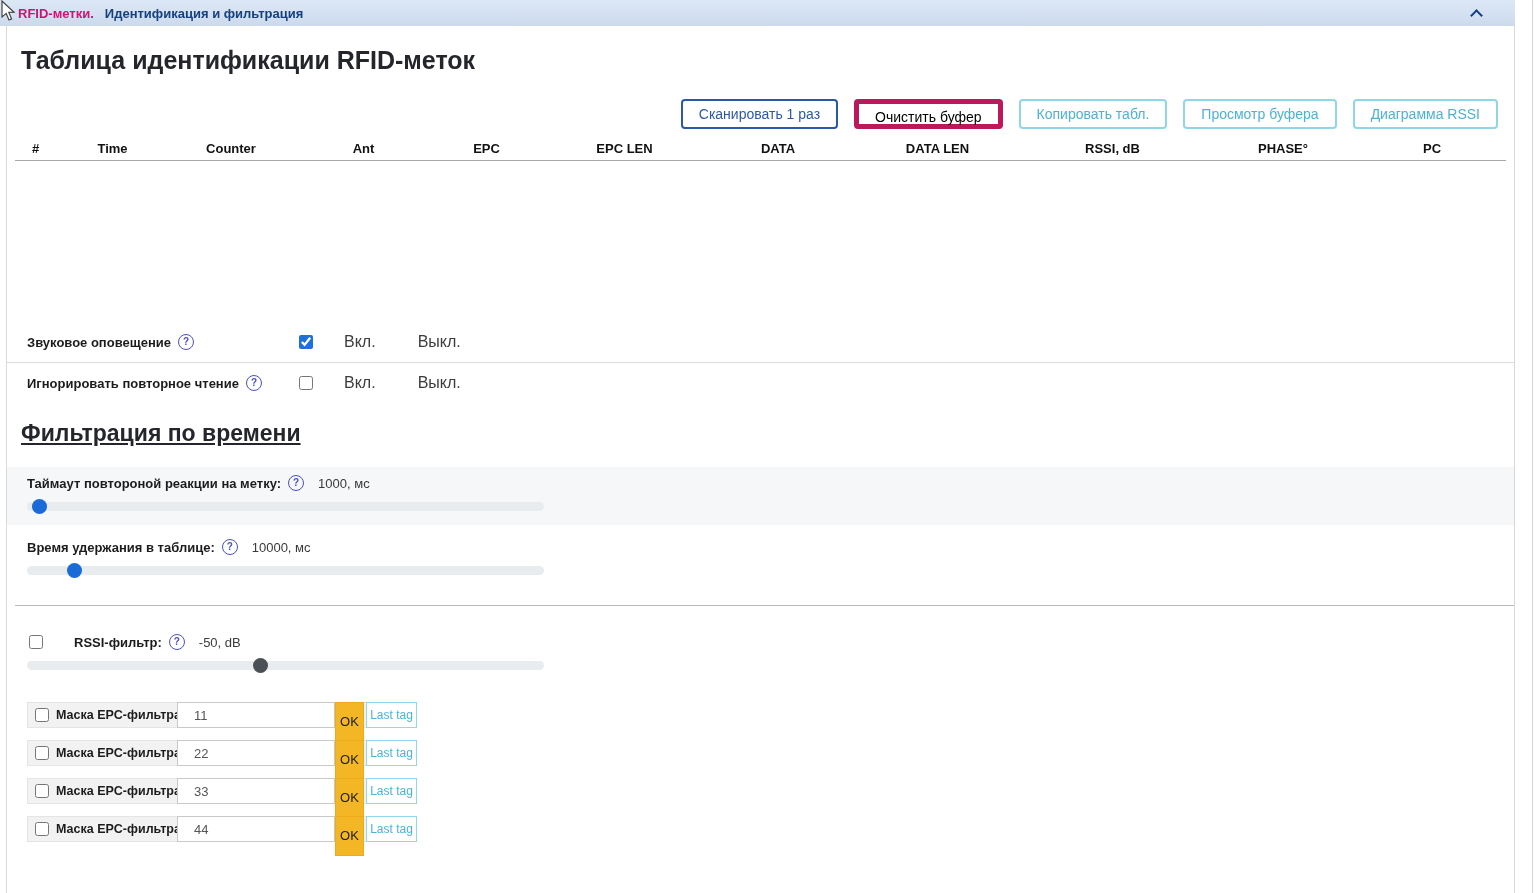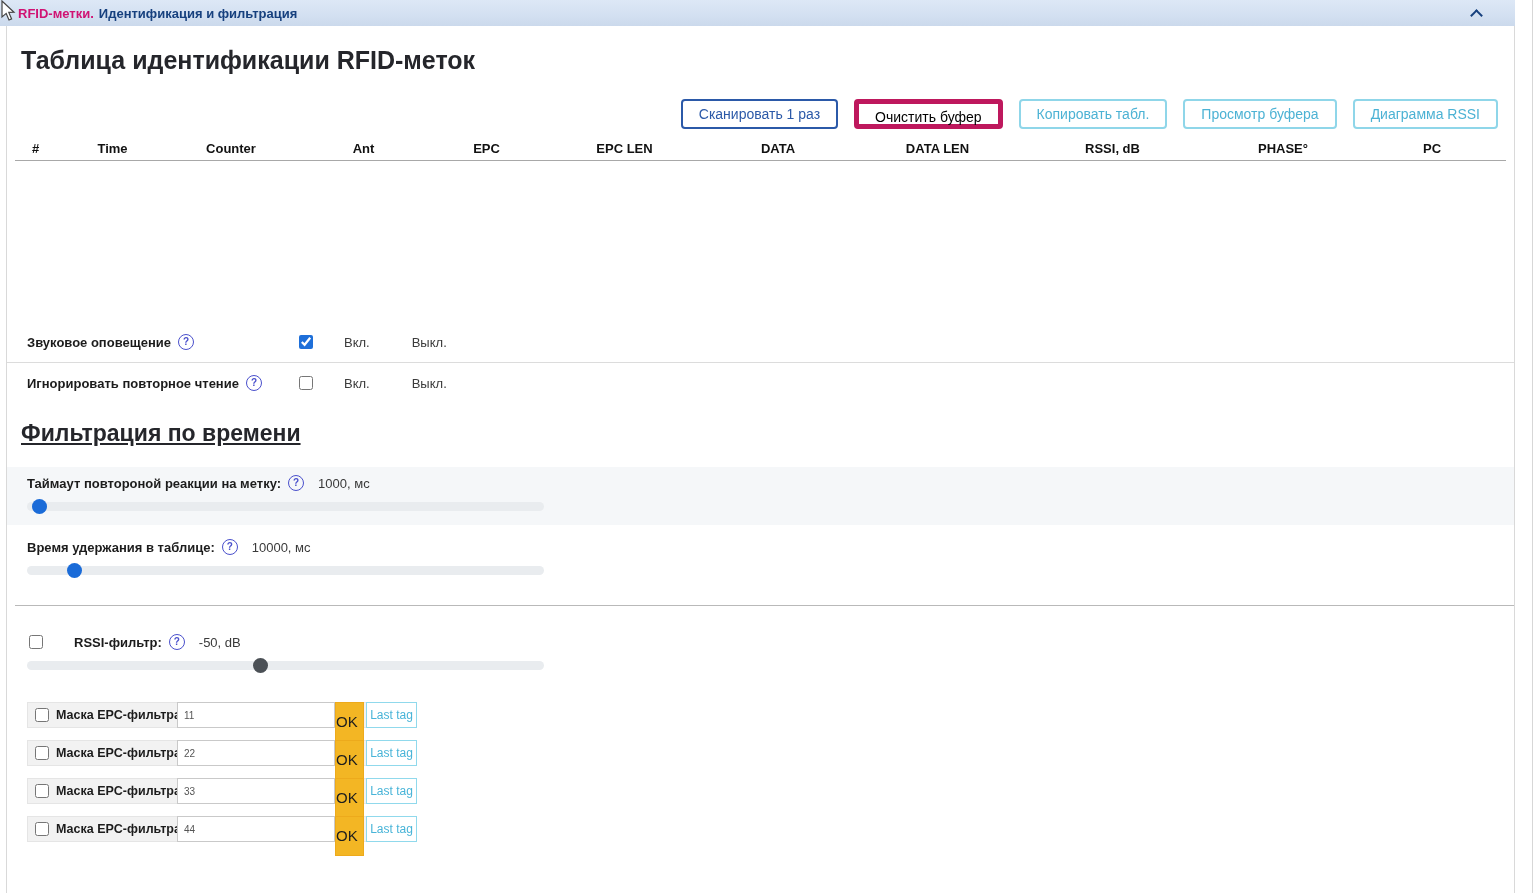--- a/index.html
+++ b/index.html
@@ -10,21 +10,21 @@
     color: #212121;
   }
   
   .top-header {
     position: absolute; left: 0; top: 0; width: 1515px; height: 26px;
     background: linear-gradient(180deg, #dde8f6 0%, #d3e0f1 60%, #cbd9ec 100%);
     display: flex; align-items: center; padding-left: 18px;
     cursor: pointer;
   }
   .hdr-accent { color: #d01273; font-weight: bold; font-size: 13px; }
-  .hdr-rest   { color: #16407e; font-weight: bold; font-size: 13px; margin-left: 5px; }
+  .hdr-rest   { color: #16407e; font-weight: bold; font-size: 13px; margin-left: 11px; }
   .chevron-up {
     position: absolute; right: 34px; top: 11px;
     width: 9px; height: 9px;
     border: solid #16407e; border-width: 2px 2px 0 0;
     transform: rotate(-45deg);
   }
   
   .cursor-svg { position: absolute; left: 0; top: 0; z-index: 50; }
   
   .scroll-strip { position: absolute; left: 1515px; top: 0; width: 21px; height: 893px; background: #ffffff; }
@@ -61,21 +61,21 @@
   .toggle-left { width: 244px; display: flex; align-items: center; }
   .lbl-bold { font-size: 13px; font-weight: bold; color: #1c1c1c; }
   .q-icon {
     width: 16px; height: 16px; margin-left: 7px; flex: none;
     border: 1px solid #4a50cc; border-radius: 50%;
     color: #4a50cc; font-size: 10px; font-weight: bold;
     text-align: center; line-height: 14px; display: inline-block;
     cursor: pointer;
   }
   input[type="checkbox"] { width: 14px; height: 14px; accent-color: #1e6fd9; cursor: pointer; flex: none; }
-  .onoff { font-size: 13px; color: #3c3c3c; margin-left: 3px; }
+  .onoff { font-size: 16px; color: #3c3c3c; margin-left: 3px; }
   .onoff.off { margin-left: 14px; }
   .divider-light { border-top: 1px solid #dcdcdc; margin-top: 9px; }
   .divider-mid   { border-top: 1px solid #b9b9b9; margin: 16px 0 0 8px; }
 
   
   .slider-band { margin-top: 20px; padding: 8px 0 12px 20px; }
   .slider-band.gray { background: #f5f7f9; }
   .slider-label-row { display: flex; align-items: center; }
   .slider-value { font-size: 13px; color: #3a3a3a; margin-left: 14px; }
   input[type="range"] {
@@ -102,27 +102,27 @@
   .mask-row {
     position: relative; width: 390px; height: 26px; margin: 12px 0 0 20px;
     background: #f2f2f2; border: 1px solid #e5e5e5;
     display: flex; align-items: center;
   }
   .mask-row.first { margin-top: 30px; }
   .mask-row input[type="checkbox"] { margin-left: 7px; }
   .mask-label { font-size: 12.5px; font-weight: bold; color: #1c1c1c; margin-left: 7px; }
   .mask-input {
     position: absolute; left: 149px; top: -1px; width: 158px; height: 26px;
-    border: 1px solid #c9c9c9; background: #fff; font-size: 10px; color: #555;
-    padding-left: 6px; font-family: "Liberation Sans", sans-serif;
+    border: 1px solid #c9c9c9; background: #fff; font-size: 13px; color: #555;
+    padding-left: 16px; font-family: "Liberation Sans", sans-serif;
   }
   .ok-btn {
     position: absolute; left: 307px; top: -1px; width: 29px; height: 40px;
     background: #f3b624; border: 1px solid #edaa1c; color: #1d1d1d;
-    font-size: 15px; text-align: left; line-height: 24px; cursor: pointer;
+    font-size: 13px; text-align: center; line-height: 24px; cursor: pointer;
   }
   .lasttag-btn {
     position: absolute; left: 338px; top: -1px; width: 51px; height: 26px;
     background: #ffffff; border: 1px solid #90d9ec; border-radius: 0;
     color: #48b4d8; font-size: 12px; text-align: center; line-height: 24px; cursor: pointer;
   }
 </style>
 </head>
 <body>
 

